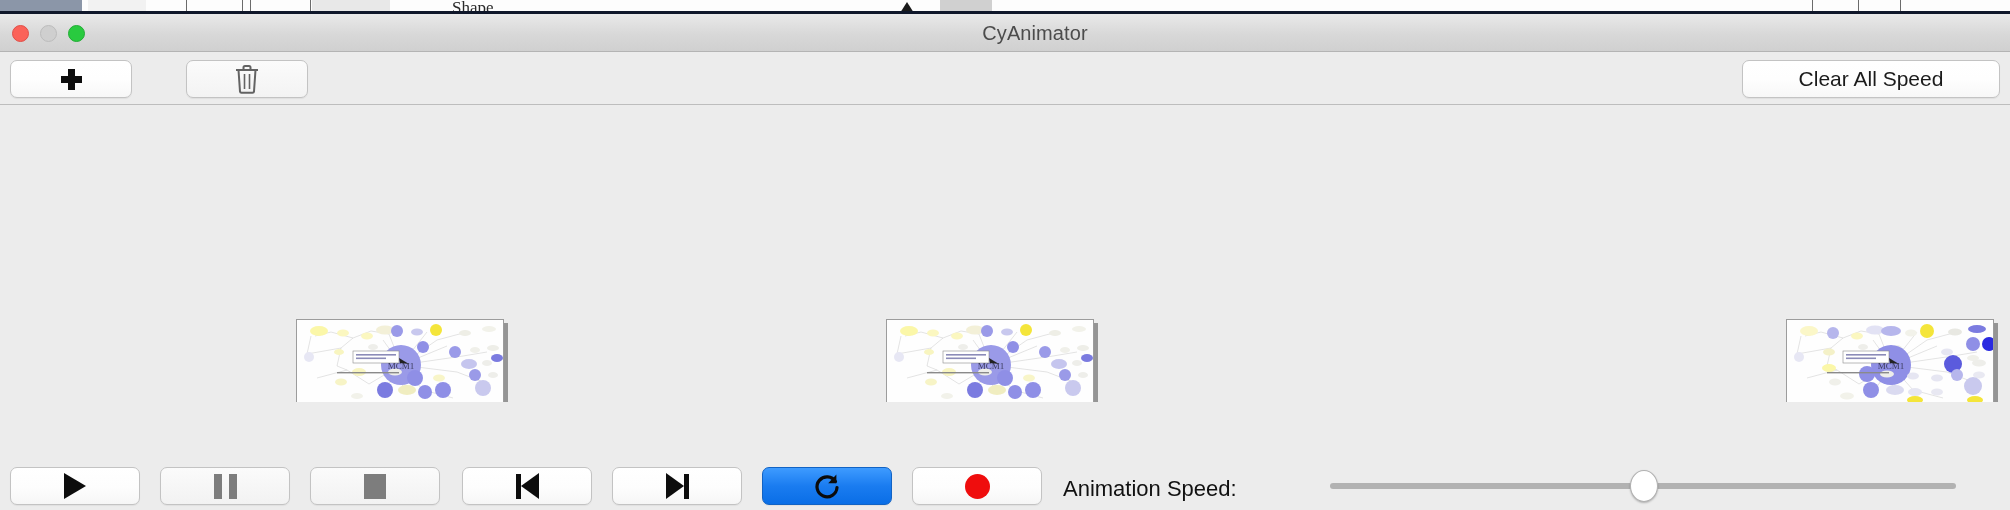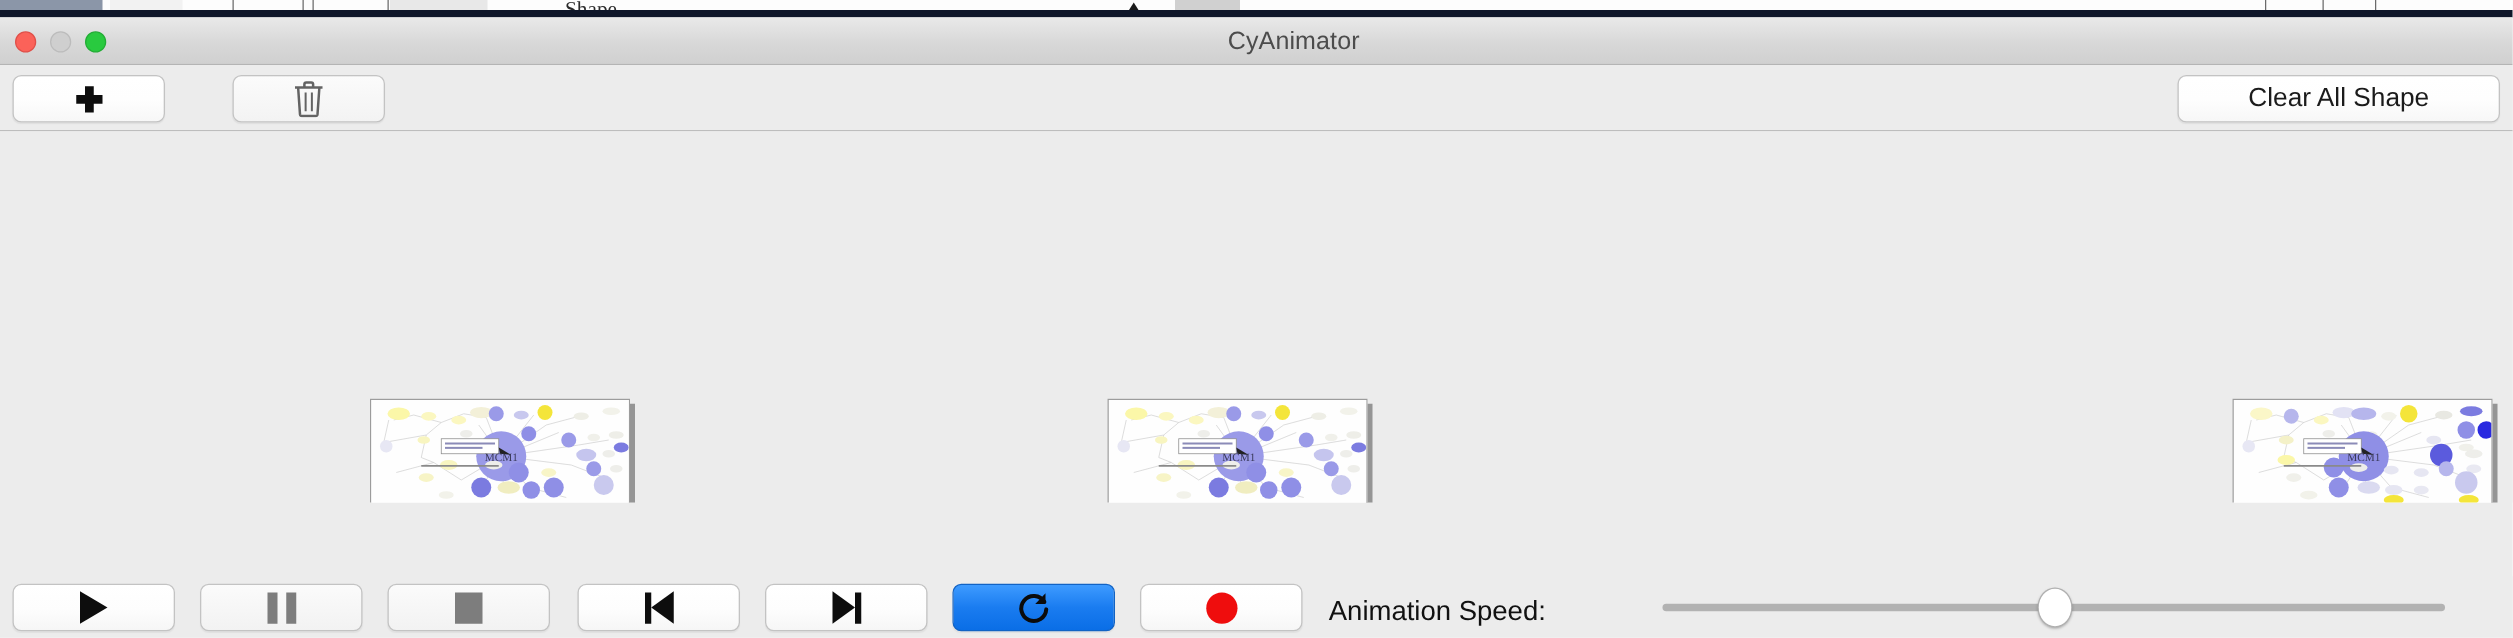--- a/index.html
+++ b/index.html
@@ -7,21 +7,21 @@
     width: 2010px; height: 510px;
     background: #ffffff;
     font-family: "Liberation Sans", sans-serif;
     overflow: hidden;
   }
 
   
   #bg-strip {
     position: absolute; left: 0; top: 0; width: 2010px; height: 14px;
     background: #fdfdfd;
-    border-bottom: 6px solid #0f172a;
+    border-bottom: 3px solid #0f172a;
     overflow: hidden;
   }
   #bg-strip .bg-chip {
     position: absolute; top: 0; height: 14px;
     background: #d3d3d3;
   }
   #bg-strip .bg-text {
     position: absolute; top: -2px;
     font-size: 17px; color: #2a2a2a;
     font-family: "Liberation Serif", serif;
@@ -181,21 +181,21 @@
     </div>
     <div class="tbtn" id="btn-del">
       <svg width="26" height="30" viewBox="0 0 26 30">
         <path d="M2 6 H24" stroke="#636363" stroke-width="2" fill="none"></path>
         <path d="M9.5 6 V3.5 a1.5 1.5 0 0 1 1.5-1.5 h4 a1.5 1.5 0 0 1 1.5 1.5 V6" stroke="#636363" stroke-width="2" fill="none"></path>
         <path d="M4.5 6 L6 27.5 a1.5 1.5 0 0 0 1.5 1.3 h11 a1.5 1.5 0 0 0 1.5 -1.3 L21.5 6" stroke="#636363" stroke-width="2" fill="none"></path>
         <path d="M10.5 10 V25 M15.5 10 V25" stroke="#636363" stroke-width="1.6" fill="none"></path>
       </svg>
     </div>
     <div class="tbtn" id="btn-clear">
-      <span class="lbl">Clear All Shape</span>
+      <span class="lbl">Clear All Speed</span>
     </div>
   </div>
 
   <div id="timeline">
 
     <div class="frame" style="left:296px">
       <svg viewBox="0 0 208 86">
         <rect width="208" height="86" fill="#fefefe"></rect>
         <g stroke="#c9c9c9" stroke-width="0.5" fill="none">
           <path d="M18 16 L34 12 M34 12 L56 18 M56 18 L74 11 M74 11 L92 14 M92 14 L104 45"></path>

